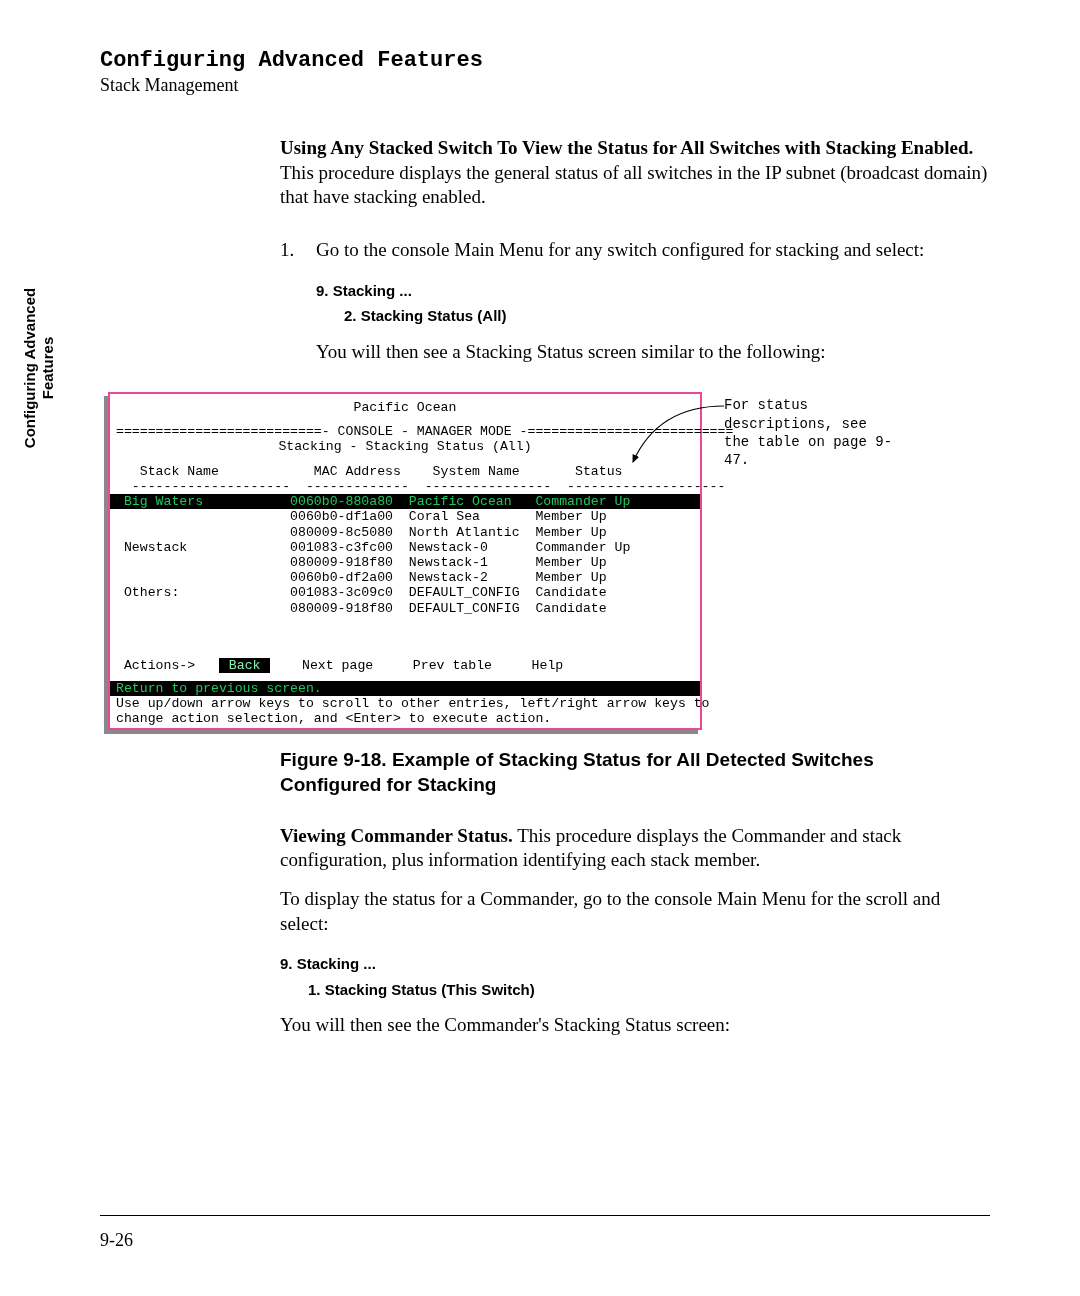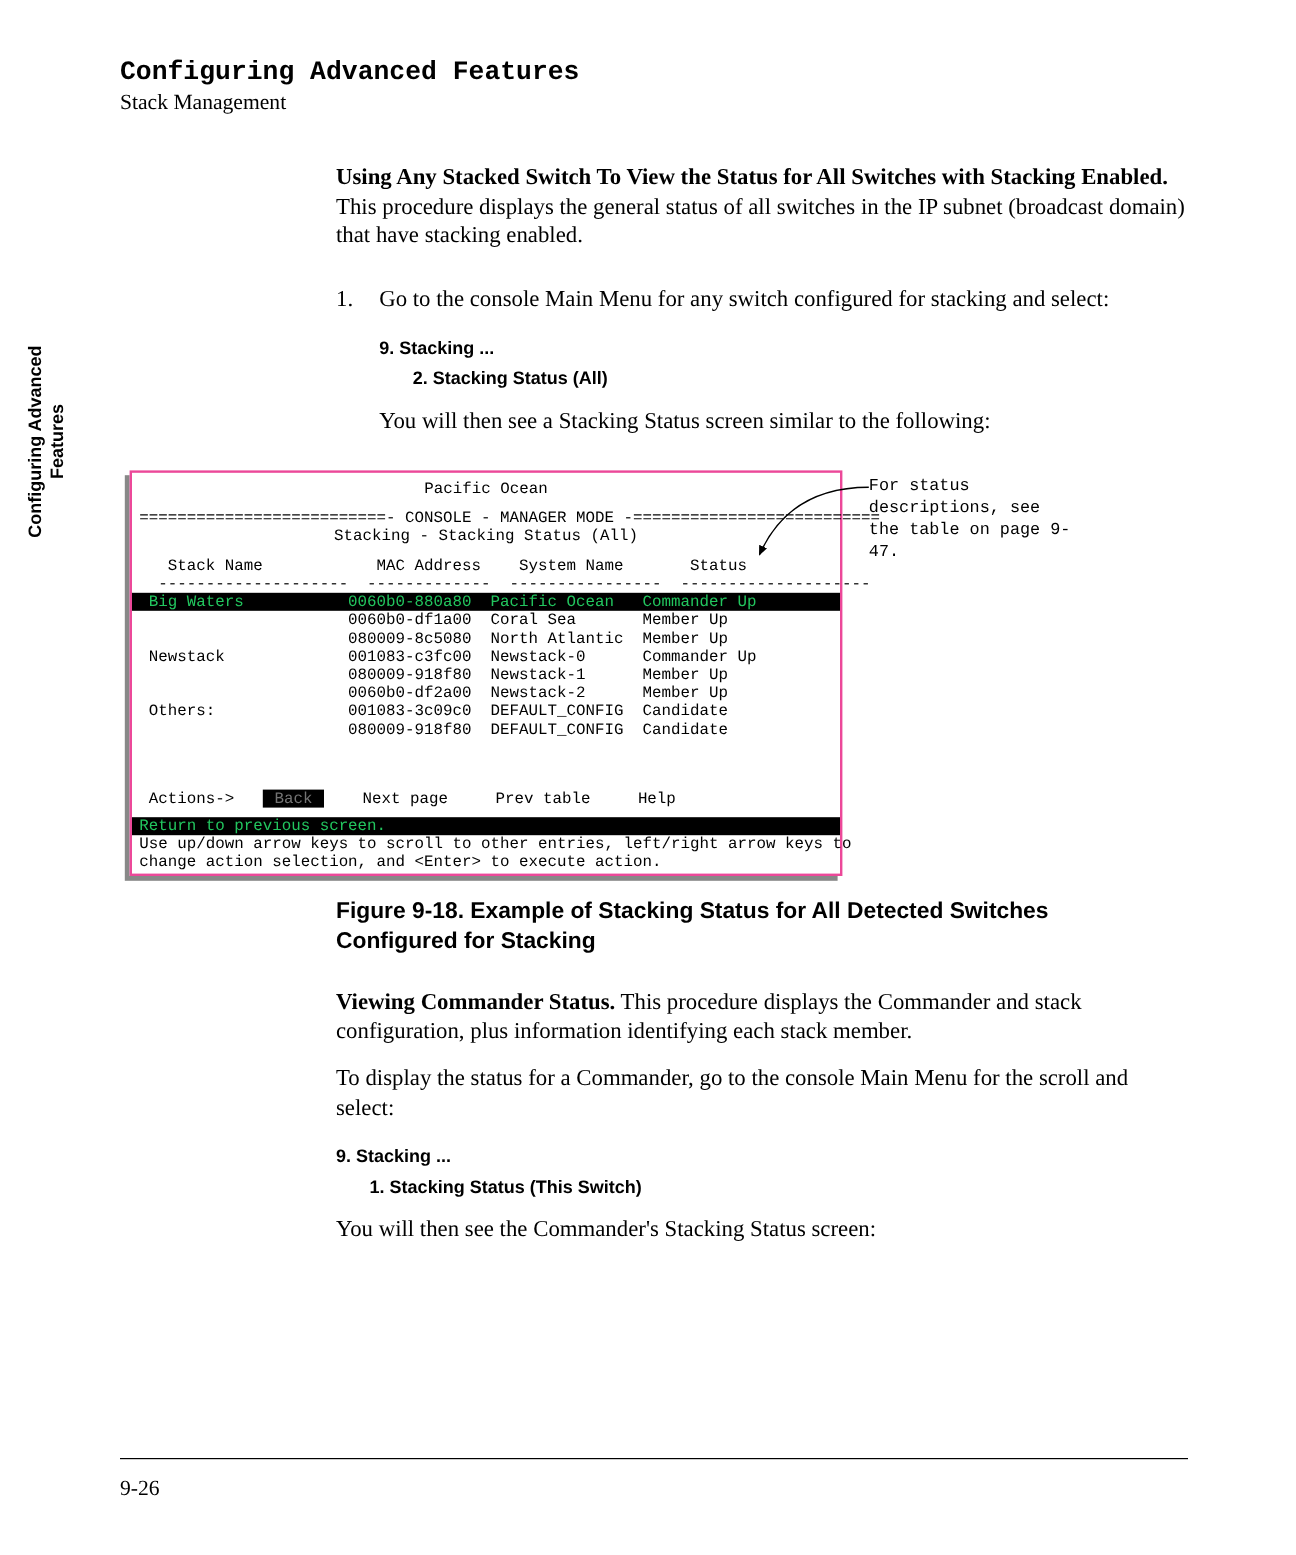--- a/index.html
+++ b/index.html
@@ -91,21 +91,21 @@
     font-family: "Courier New", Courier, monospace;
     font-size: 13.2px;
     line-height: 1.15;
     padding: 6px 0 2px 0;
     width: 590px;
     background: #fff;
   }
   .term-line { white-space: pre; padding: 0 6px; }
   .term-center { text-align: center; white-space: pre; }
   .term-invert { background: #000; color: #22c55e; }
-  .term-select { background:#000; color:#737373; padding:0 2px; }
+  .term-select { background:#000; color:#86efac; padding:0 2px; }
   .annotation {
     position: absolute;
     font-family: Liberation Mono, monospace;
     font-size: 14px;
     line-height: 1.3;
     width: 170px;
   }
   .arrow-svg {
     position: absolute;
     pointer-events: none;

